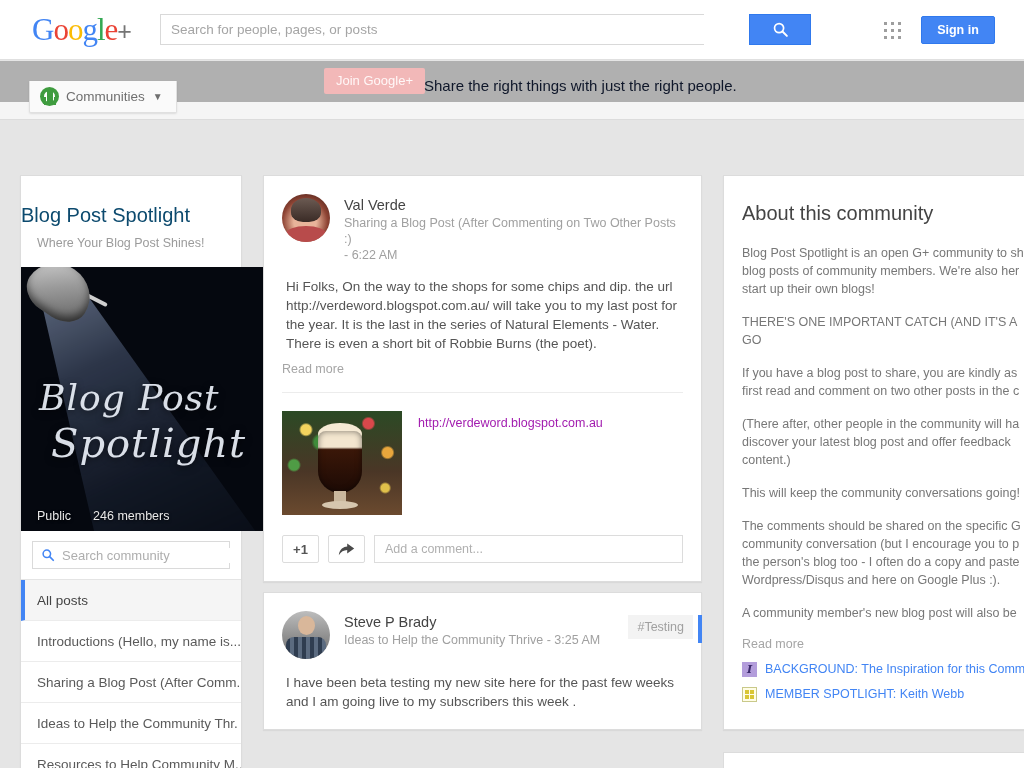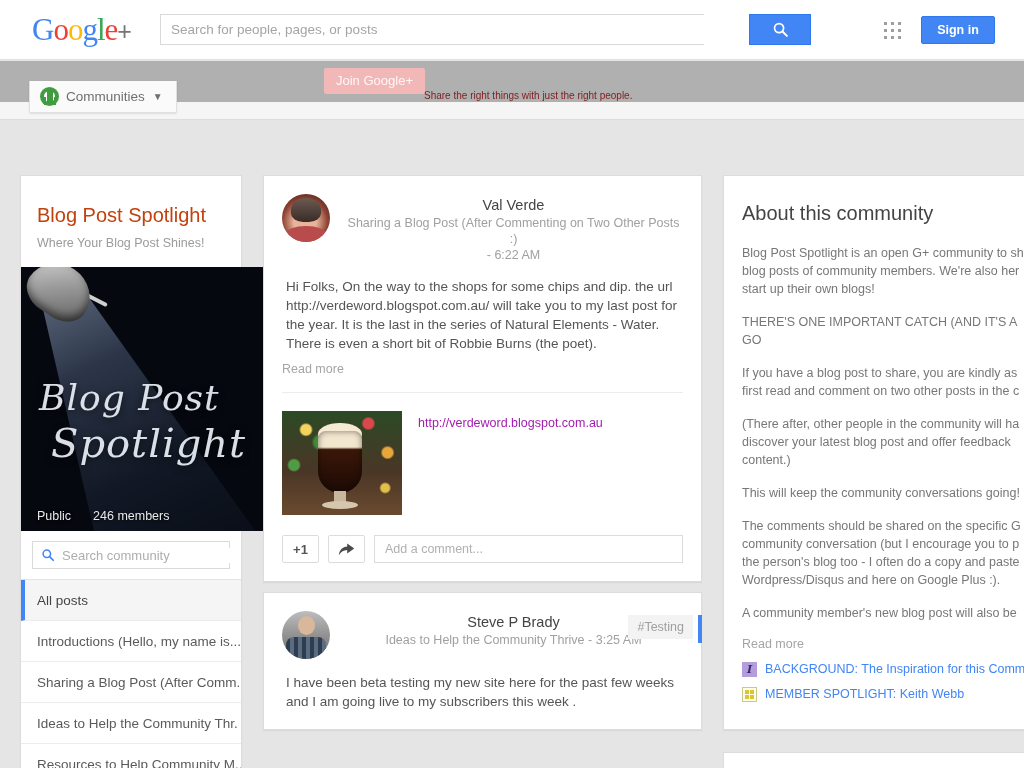--- a/index.html
+++ b/index.html
@@ -101,23 +101,23 @@
     position: absolute; left: 324px; top: 7px;
     padding: 5px 12px;
     background: #f2b8b8;
     color: #fff7f7;
     font-size: 13px;
     border-radius: 2px;
     cursor: pointer;
     line-height: 16px;
   }
   .promo-text {
-    position: absolute; left: 424px; top: 27px;
-    color: #7f1d1d;
-    font-size: 10px;
+    position: absolute; left: 424px; top: 17px;
+    color: #0f172a;
+    font-size: 15px;
     line-height: 16px;
     white-space: nowrap;
   }
 
   
   .subnav {
     position: absolute; top: 102px; left: 0;
     width: 1024px; height: 18px;
     background: #f5f5f5;
     border-bottom: 1px solid #dcdcdc;
@@ -169,23 +169,23 @@
   
   .col-left {
     position: absolute; left: 20px; top: 175px;
     width: 222px;
     background: #fff;
     border: 1px solid #dcdcdc;
     border-bottom: none;
     box-shadow: 0 1px 1px rgba(0,0,0,0.05);
   }
   .comm-title {
-    font-size: 20px; color: #c2410c;
+    font-size: 20px; color: #0c4a6e;
     font-weight: normal;
-    padding: 27px 16px 0 16px;
+    padding: 27px 16px 0 0;
     line-height: 24px;
   }
   .comm-tagline {
     font-size: 12.5px; color: #9b9b9b;
     padding: 8px 16px 16px 16px;
     line-height: 16px;
   }
   .banner {
     position: relative;
     width: 260px; height: 264px;
@@ -324,21 +324,21 @@
     content:""; position:absolute; left:16px; top:5px; width:17px; height:19px;
     border-radius: 50%;
     background: #d9b79a;
   }
   .av-steve::after {
     content:""; position:absolute; left:4px; bottom:0; width:40px; height:22px;
     border-radius: 8px 8px 0 0;
     background: repeating-linear-gradient(90deg,#2f3d50 0 4px,#5b6b80 4px 8px),
                 repeating-linear-gradient(0deg,#2f3d50 0 4px,#5b6b80 4px 8px);
   }
-  .post-meta { flex: 1; min-width: 0; padding-top: 1px; text-align: center; }
+  .post-meta { flex: 1; min-width: 0; padding-top: 1px; }
   .author {
     font-size: 14.5px; color: #444;
     line-height: 20px;
   }
   .sub {
     font-size: 12.5px; color: #a0a0a0;
     line-height: 16px;
   }
   .post-body {
     padding: 14px 18px 0 22px;

